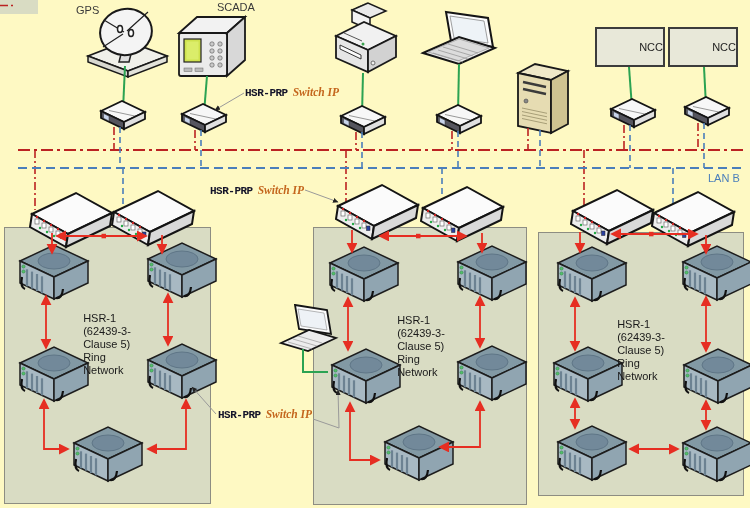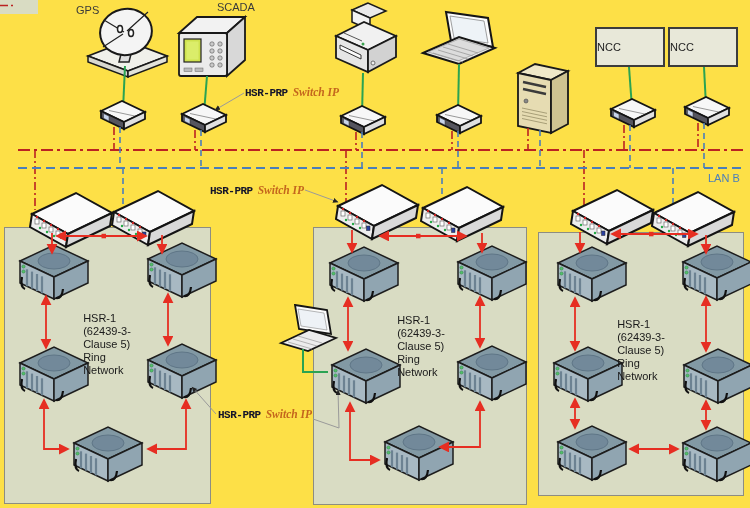--- a/index.html
+++ b/index.html
@@ -1,32 +1,32 @@
 <!DOCTYPE html>
 <html style="--lan-a: #bb2222; --lan-b: #4a7ebb; --green-link: #2ba352; --arrow-red: #e62e22; --ring-bg: #d9dcc3; --hsr-text: #14142a; --ip-text: #c4661d;"><head>
 <meta charset="utf-8">
 <style>
   html,body{margin:0;padding:0;background:#ffffff;}
-  #stage{position:relative;width:750px;height:508px;background:#fde047;overflow:hidden;
+  #stage{position:relative;width:750px;height:508px;background:#fef9c3;overflow:hidden;
          font-family:"Liberation Sans",sans-serif;}
   .ring-area{position:absolute;background:var(--ring-bg,#d9dcc3);border:1.5px solid #8d8d82;z-index:1;}
   #diagram{position:absolute;left:0;top:0;z-index:2;}
   .lbl{position:absolute;z-index:3;font:11px "Liberation Sans",sans-serif;color:#3a3a3a;white-space:nowrap;}
   .prp{color:#111;font-size:11.5px;}
   .lanA-t{color:var(--lan-a,#bb2222);}
   .lanB-t{color:var(--lan-b,#4a7ebb);}
   .hsr{position:absolute;z-index:4;white-space:nowrap;
        font:bold 11px "Liberation Mono",monospace;color:var(--hsr-text,#14142a);letter-spacing:-0.5px;}
   .hsr .ip{font:bold italic 11.5px "Liberation Serif",serif;color:var(--ip-text,#c4661d);
            letter-spacing:0;margin-left:5px;}
   .ringlbl{position:absolute;z-index:3;transform:translateX(-50%);text-align:left;
            font:11px "Liberation Sans",sans-serif;color:#1a1a1a;line-height:13px;}
   .ringlbl span{display:block;}
   .ncc{position:absolute;z-index:3;width:66px;height:36px;background:#e8e8d9;border:2px solid #3c3c3c;
-       display:flex;align-items:center;justify-content:flex-start;font:11px "Liberation Sans",sans-serif;color:#222;}
+       display:flex;align-items:center;justify-content:flex-end;font:11px "Liberation Sans",sans-serif;color:#222;}
   .corner{position:absolute;left:0;top:0;width:38px;height:14px;background:var(--ring-bg,#d9dcc3);z-index:1;}
   
   .lineA{stroke:var(--lan-a,#bb2222);stroke-width:2;fill:none;stroke-dasharray:12 4 3 4;}
   .dropA{stroke:var(--lan-a,#bb2222);stroke-width:1.6;fill:none;stroke-dasharray:8 3 2 3;}
   .lineB{stroke:var(--lan-b,#4a7ebb);stroke-width:2;fill:none;stroke-dasharray:9 5;}
   .dropB{stroke:var(--lan-b,#4a7ebb);stroke-width:1.6;fill:none;stroke-dasharray:6 4;}
   .grn{stroke:var(--green-link,#2ba352);stroke-width:2;fill:none;}
   .red{stroke:var(--arrow-red,#e62e22);stroke-width:1.8;fill:none;}
   .node{fill:var(--arrow-red,#e62e22);}
   .gray{stroke:#9a9a9a;stroke-width:1;fill:none;}

